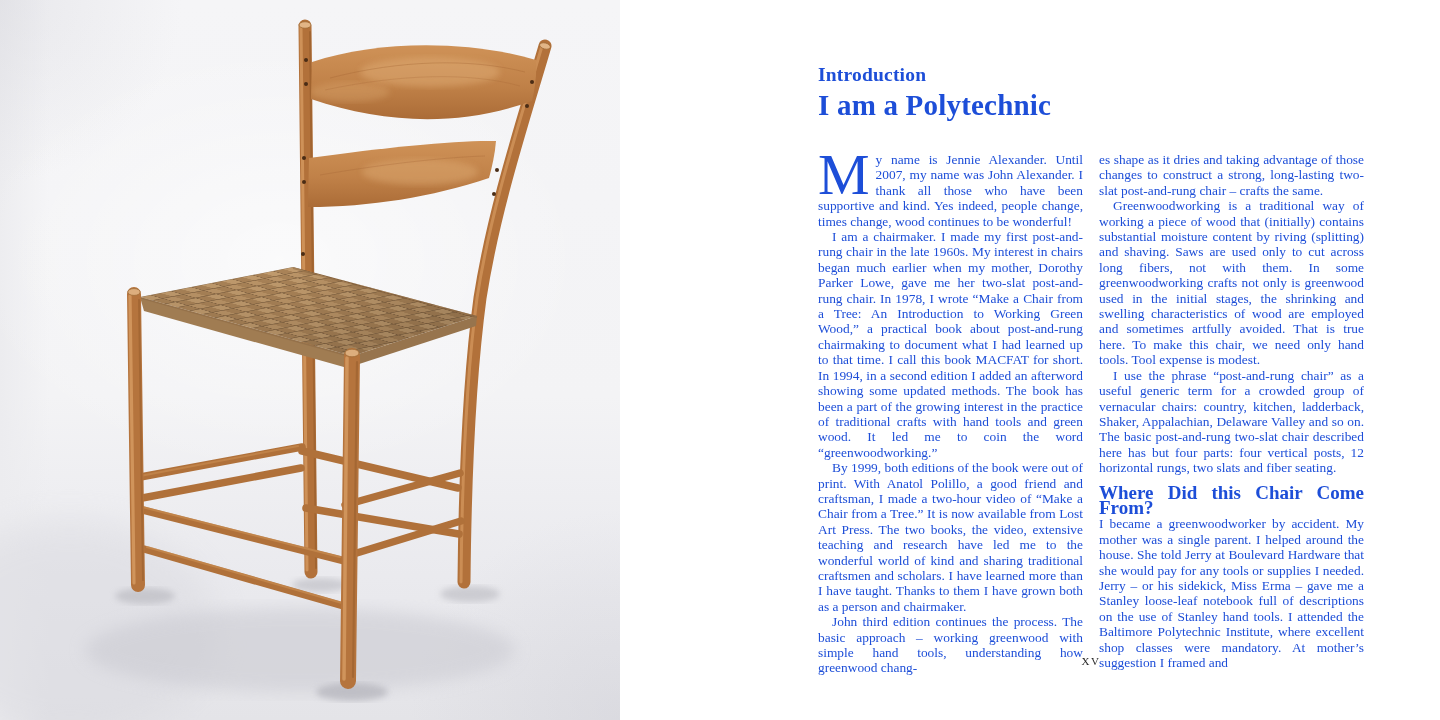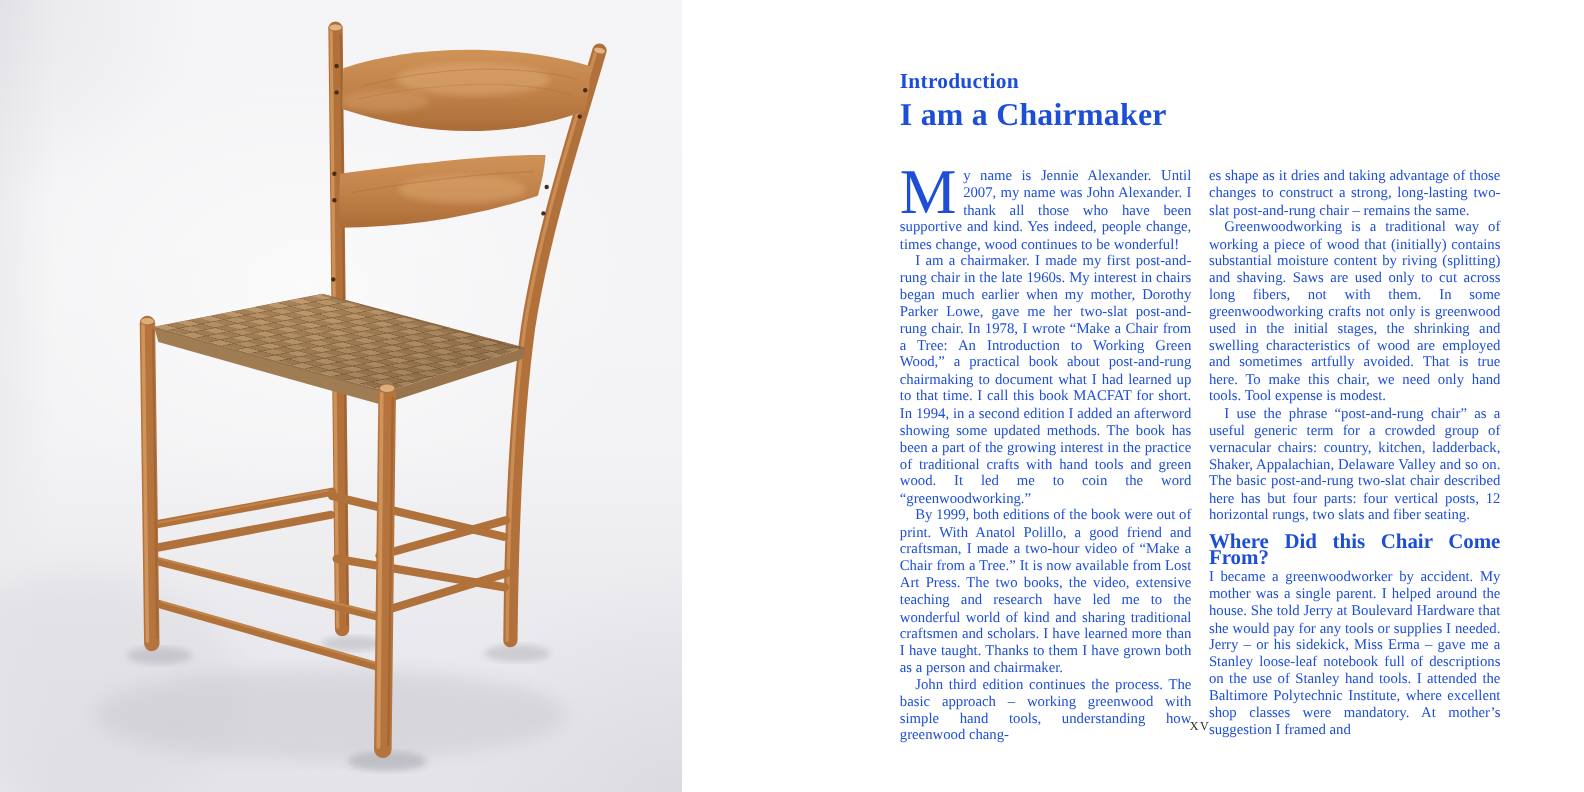--- a/index.html
+++ b/index.html
@@ -163,31 +163,31 @@
       <line x1="352" y1="356" x2="348" y2="681" stroke="#b5743d" stroke-width="16" stroke-linecap="round"></line>
       <line x1="347" y1="358" x2="344" y2="679" stroke="#d79c63" stroke-width="3.5" stroke-linecap="round" opacity=".8"></line>
       <line x1="357" y1="362" x2="353" y2="677" stroke="#8d5526" stroke-width="2.2" stroke-linecap="round" opacity=".4"></line>
       <ellipse cx="352" cy="353" rx="7" ry="3.8" fill="#ddae7d" stroke="#9a6531" stroke-width=".7"></ellipse>
     </g>
   </svg>
 </div>
 
 <div class="article">
   <h2 class="kicker">Introduction</h2>
-  <h1 class="title">I am a Chairmaker</h1>
+  <h1 class="title">I am a Polytechnic</h1>
 
   <div class="columns">
     <div class="col">
       <p class="noindent"><span class="dropcap">M</span><span>y name is Jennie Alexander. Until 2007, my name was John Alexander. I thank all those who have been supportive and kind. Yes indeed, people change, times change, wood continues to be wonderful!</span></p>
       <p>I am a chairmaker. I made my first post-and-rung chair in the late 1960s. My interest in chairs began much earlier when my mother, Dorothy Parker Lowe, gave me her two-slat post-and-rung chair. In 1978, I wrote “Make a Chair from a Tree: An Introduction to Working Green Wood,” a practical book about post-and-rung chairmaking to document what I had learned up to that time. I call this book MACFAT for short. In 1994, in a second edition I added an afterword showing some updated methods. The book has been a part of the growing interest in the practice of traditional crafts with hand tools and green wood. It led me to coin the word “greenwoodworking.”</p>
       <p>By 1999, both editions of the book were out of print. With Anatol Polillo, a good friend and craftsman, I made a two-hour video of “Make a Chair from a Tree.” It is now available from Lost Art Press. The two books, the video, extensive teaching and research have led me to the wonderful world of kind and sharing traditional craftsmen and scholars. I have learned more than I have taught. Thanks to them I have grown both as a person and chairmaker.</p>
       <p>John third edition continues the process. The basic approach – working greenwood with simple hand tools, understanding how greenwood chang-</p>
     </div>
     <div class="col">
-      <p class="noindent">es shape as it dries and taking advantage of those changes to construct a strong, long-lasting two-slat post-and-rung chair – remains the same.</p>
+      <p class="noindent">es shape as it dries and taking advantage of those changes to construct a strong, long-lasting two-slat post-and-rung chair – crafts the same.</p>
       <p>Greenwoodworking is a traditional way of working a piece of wood that (initially) contains substantial moisture content by riving (splitting) and shaving. Saws are used only to cut across long fibers, not with them. In some greenwoodworking crafts not only is greenwood used in the initial stages, the shrinking and swelling characteristics of wood are employed and sometimes artfully avoided. That is true here. To make this chair, we need only hand tools. Tool expense is modest.</p>
       <p>I use the phrase “post-and-rung chair” as a useful generic term for a crowded group of vernacular chairs: country, kitchen, ladderback, Shaker, Appalachian, Delaware Valley and so on. The basic post-and-rung two-slat chair described here has but four parts: four vertical posts, 12 horizontal rungs, two slats and fiber seating.</p>
       <h3 class="subhead">Where Did this Chair Come From?</h3>
       <p class="noindent">I became a greenwoodworker by accident. My mother was a single parent. I helped around the house. She told Jerry at Boulevard Hardware that she would pay for any tools or supplies I needed. Jerry – or his sidekick, Miss Erma – gave me a Stanley loose-leaf notebook full of descriptions on the use of Stanley hand tools. I attended the Baltimore Polytechnic Institute, where excellent shop classes were mandatory. At mother’s suggestion I framed and</p>
     </div>
   </div>
 </div>
 
 <div class="folio">xv</div>
 

